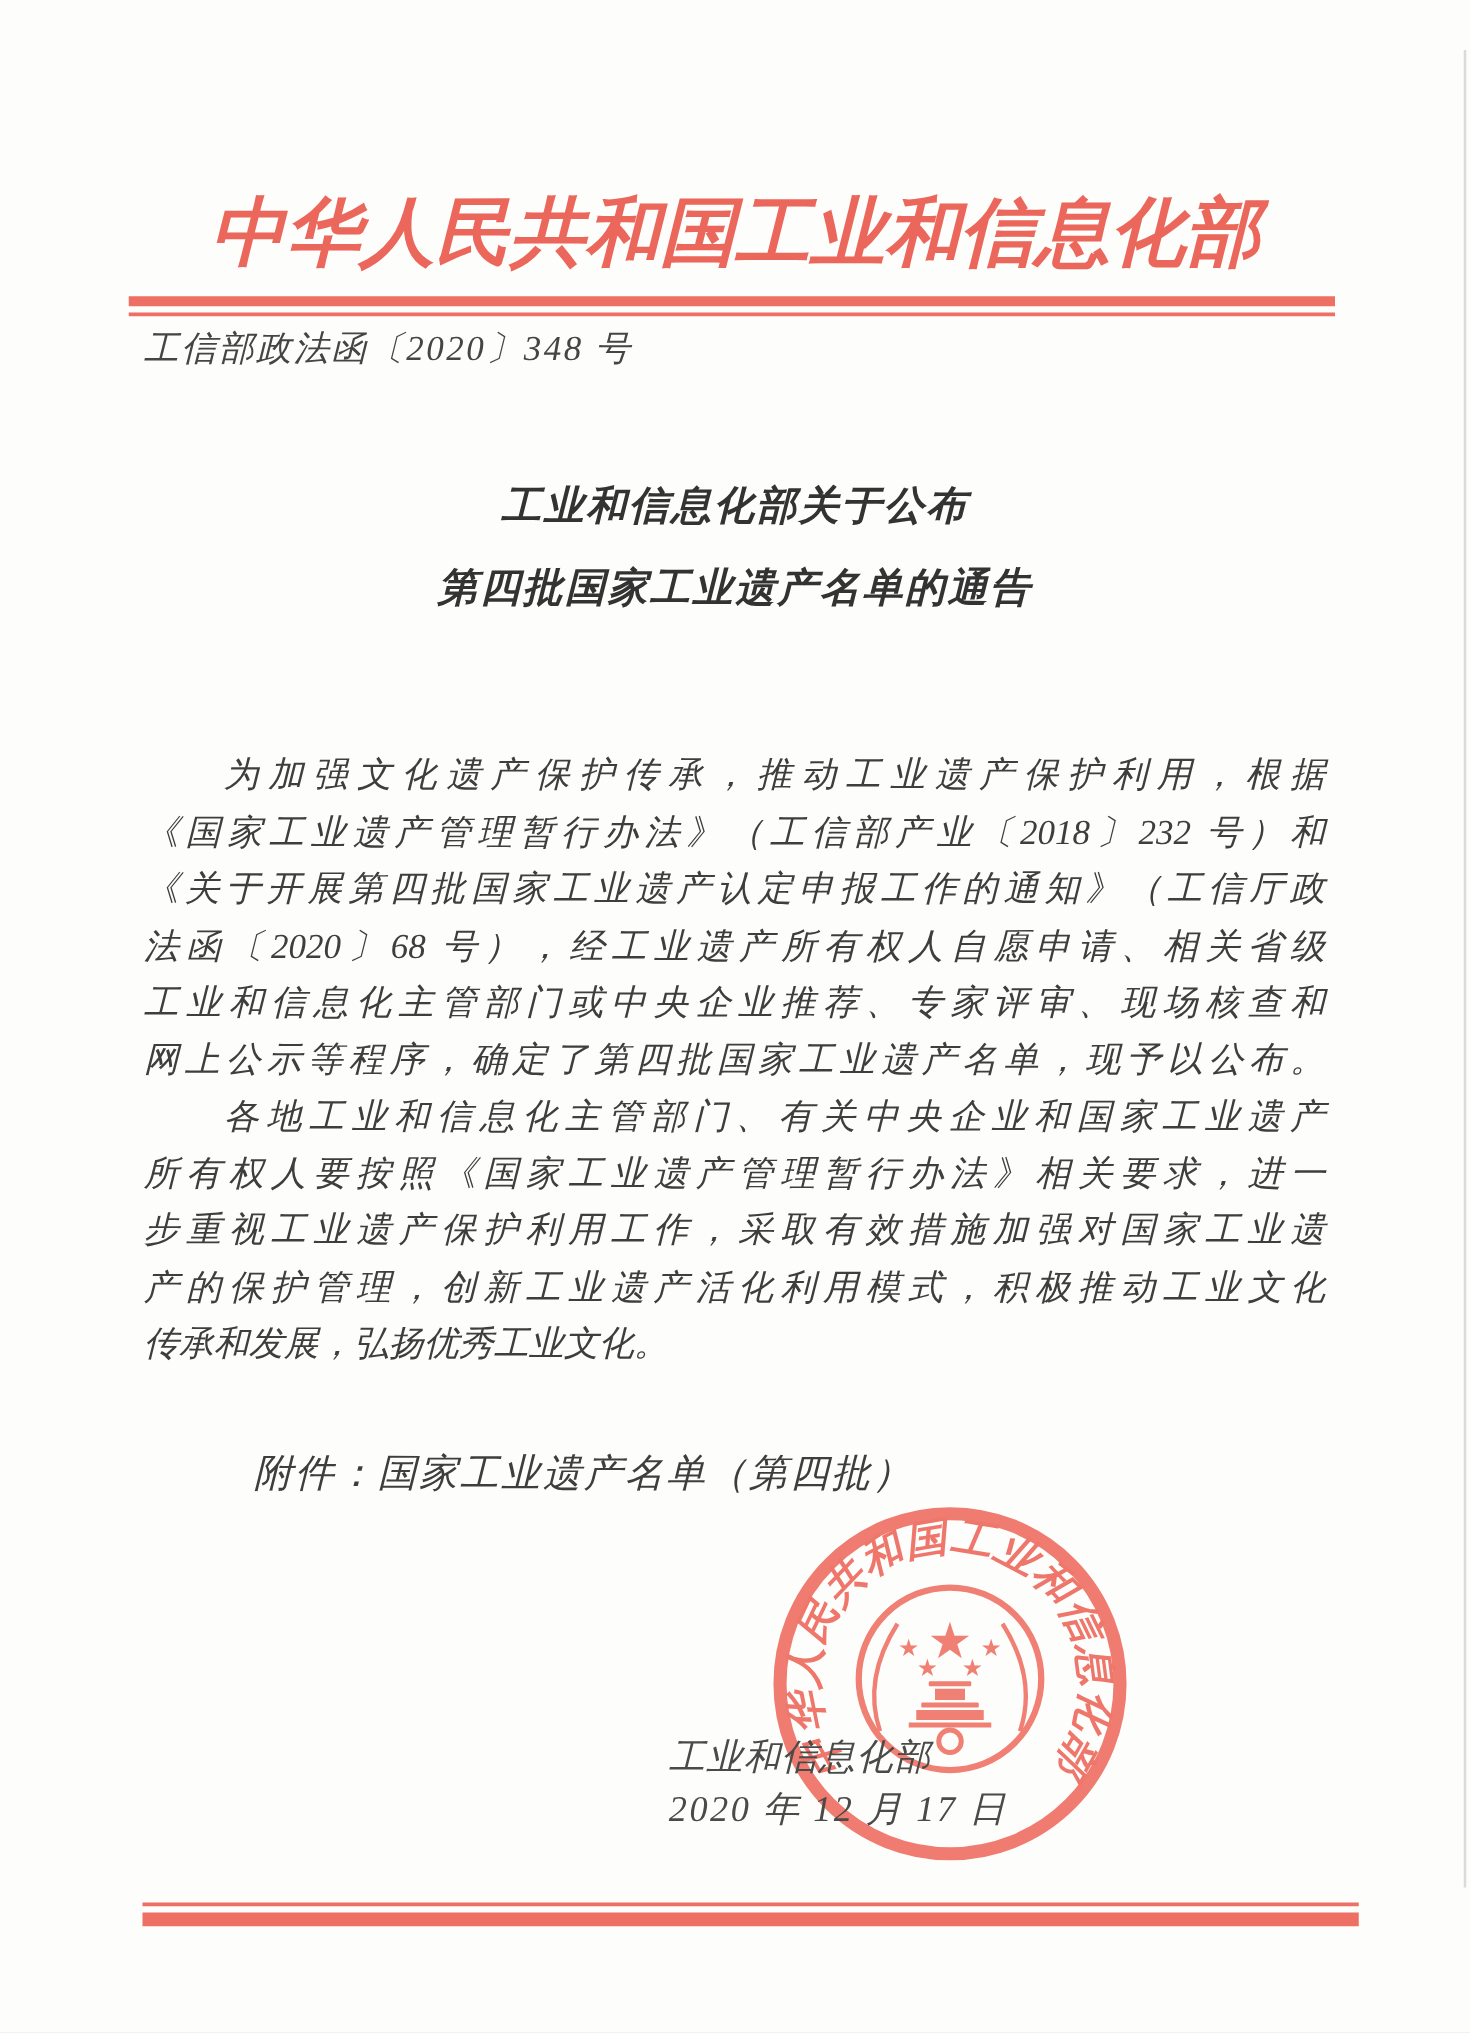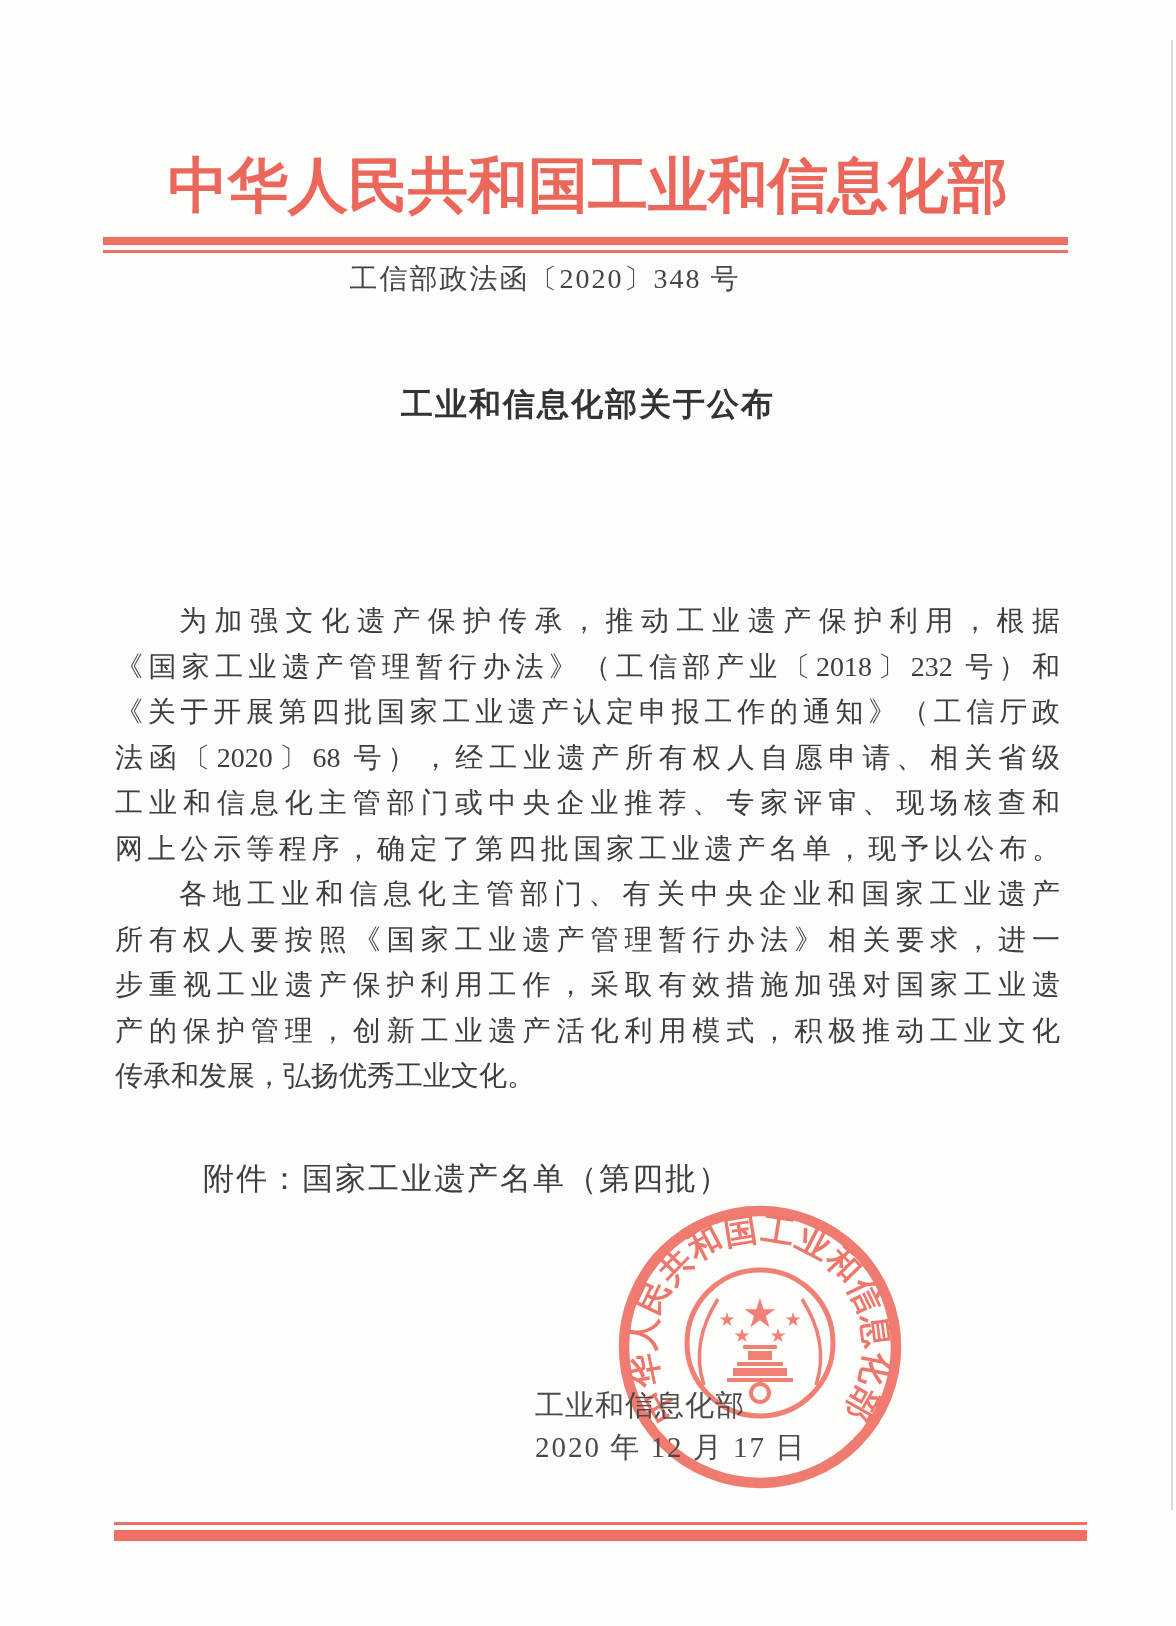--- a/index.html
+++ b/index.html
@@ -3,39 +3,40 @@
 <meta charset="utf-8">
 <style>
   html,body{margin:0;padding:0;background:#e8e8e8;}
   .page{
     position:relative;
     width:1176px;height:1626px;
     margin:0 auto;
     background:#fdfdfb;
     overflow:hidden;
     font-family:"Liberation Serif","DejaVu Serif",serif;
+    font-style:italic;
   }
   
   .header-title{
     position:absolute;left:0;top:146px;width:100%;
     text-align:center;
     font-size:60px;font-weight:bold;
     color:#ec675b;
     letter-spacing:0px;
     white-space:nowrap;
   }
   .rule{position:absolute;background:#ee6f63;}
   .rule-top-thick{left:103px;top:237px;width:965px;height:8px;}
   .rule-top-thin {left:103px;top:250px;width:965px;height:3px;}
   .rule-bottom-thin {left:114px;top:1522px;width:973px;height:3px;}
   .rule-bottom-thick{left:114px;top:1530px;width:973px;height:11px;}
   
   .doc-number{
     position:absolute;left:115px;top:260px;width:945px;
-    text-align:center;padding-right:85px;box-sizing:border-box;
+    text-align:left;padding-right:85px;box-sizing:border-box;
     font-size:28px;color:#454545;letter-spacing:2px;
     white-space:nowrap;
   }
   
   .notice-title{
     position:absolute;left:0;top:371px;width:100%;
     text-align:center;color:#333;
     font-size:32px;font-weight:bold;line-height:66px;
     letter-spacing:2px;
   }
@@ -97,20 +98,21 @@
 <div class="page">
 
   <div class="header-title">中华人民共和国工业和信息化部</div>
   <div class="rule rule-top-thick"></div>
   <div class="rule rule-top-thin"></div>
 
   <div class="doc-number">工信部政法函〔2020〕348 号</div>
 
   <div class="notice-title">
     <div>工业和信息化部关于公布</div>
+    <div>第四批国家工业遗产名单的通告</div>
   </div>
 
   <div class="body-block">
     <div class="body-line indent">为加强文化遗产保护传承，推动工业遗产保护利用，根据</div>
     <div class="body-line">《国家工业遗产管理暂行办法》（工信部产业〔2018〕232 号）和</div>
     <div class="body-line">《关于开展第四批国家工业遗产认定申报工作的通知》（工信厅政</div>
     <div class="body-line">法函〔2020〕68 号），经工业遗产所有权人自愿申请、相关省级</div>
     <div class="body-line">工业和信息化主管部门或中央企业推荐、专家评审、现场核查和</div>
     <div class="body-line">网上公示等程序，确定了第四批国家工业遗产名单，现予以公布。</div>
     <div class="body-line indent">各地工业和信息化主管部门、有关中央企业和国家工业遗产</div>

